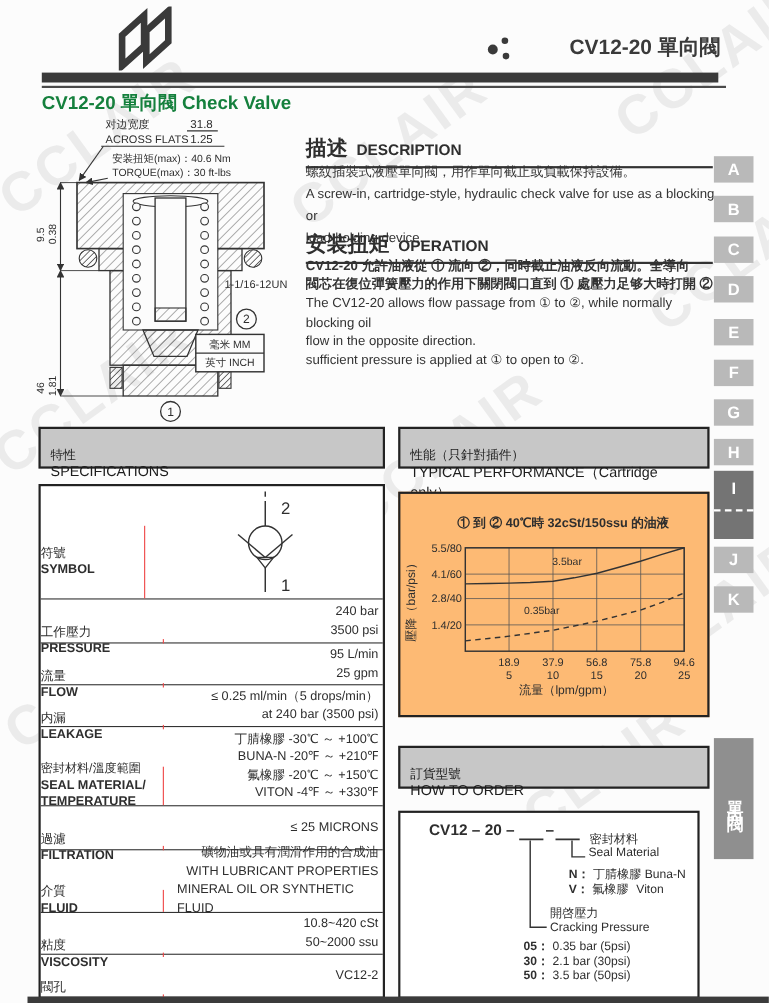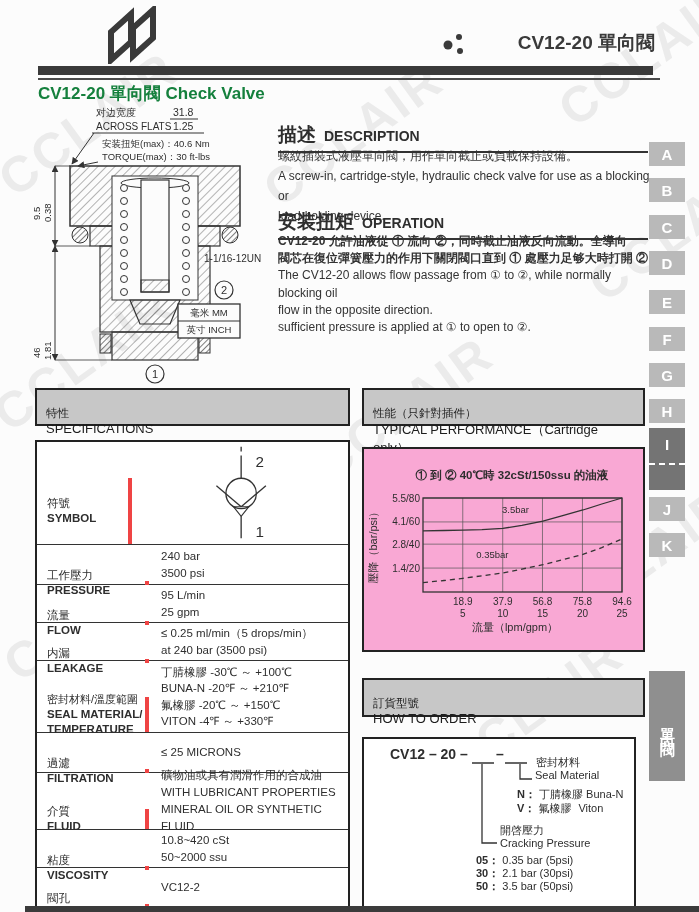--- a/index.html
+++ b/index.html
@@ -33,31 +33,31 @@
   
   .sec-head{position:absolute;background:#c7c7c7;border:2px solid #222;box-sizing:border-box;padding:16px 9px;}
   .sec-head .zh{display:block;font-size:11.5px;color:#222;}
   .sec-head .en{display:block;font-size:13px;font-weight:normal;color:#1d1d1d;}
   
   .spec-table{position:absolute;left:35px;top:440px;width:315px;height:468px;border:2px solid #222;
               box-sizing:border-box;background:#fff;display:flex;flex-direction:column;}
   .srow{display:flex;border-bottom:1px solid #333;box-sizing:border-box;}
   .srow:last-child{border-bottom:none;}
   .h-sym{height:103px}.h40{height:40px}.h38{height:38px}.h72{height:72px}.h57{height:57px}
-  .slabel{width:112px;border-right:4px solid #ef4444;padding:2px 2px 2px 10px;display:flex;
+  .slabel{width:112px;border-right:1px solid #ef4444;padding:2px 2px 2px 0;display:flex;
           flex-direction:column;justify-content:center;box-sizing:border-box;margin-top:36px;}
   .slabel .zh{font-size:11.5px;line-height:15px;}
   .slabel .en{font-size:11.5px;font-weight:bold;line-height:15px;}
   .sval{flex:1;padding:2px 4px 2px 12px;display:flex;flex-direction:column;justify-content:center;
-        box-sizing:border-box;font-size:11.5px;}
+        box-sizing:border-box;font-size:11.5px;align-items:flex-end;}
   .sval div{line-height:17px;}
   .h72 .sval div{line-height:16.5px;}
   
   .chart-box{position:absolute;left:362px;top:447px;width:283px;height:205px;border:2px solid #222;
-             box-sizing:border-box;background:#f9a8d4;}
+             box-sizing:border-box;background:#fdba74;}
   .order-box{position:absolute;left:362px;top:737px;width:274px;height:171px;border:2px solid #222;
              box-sizing:border-box;background:#fff;font-size:11px;}
   .order-box .abs{position:absolute;white-space:nowrap;}
   .ob-code{font-weight:bold;}
   .bottom-bar{position:absolute;left:25px;top:906px;width:674px;height:6px;background:#3b3b3b;}
   svg text{font-family:"Liberation Sans",sans-serif;fill:#2e2e2e;}
 </style>
 </head>
 <body>
 <div class="page">

